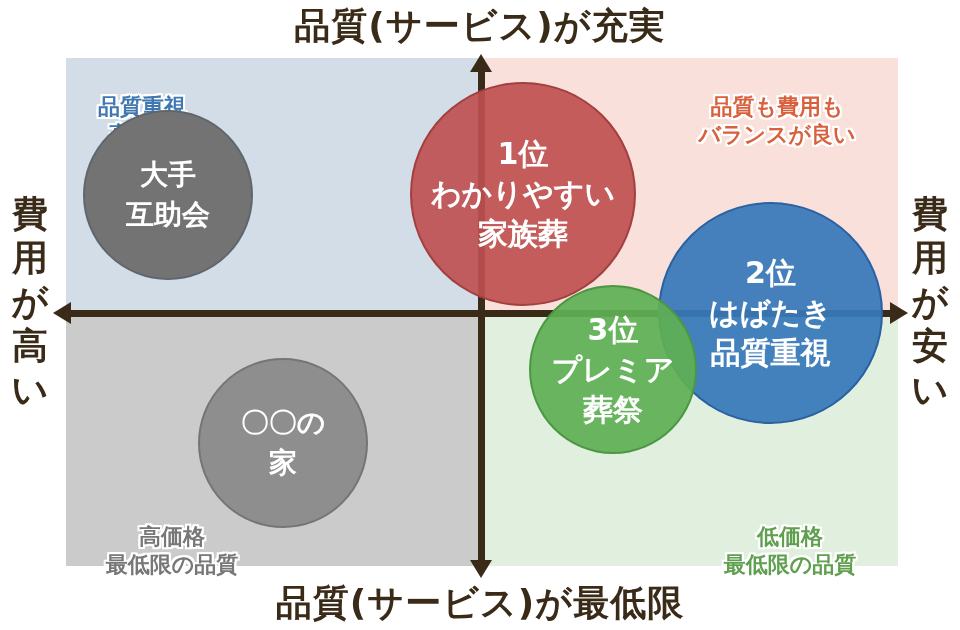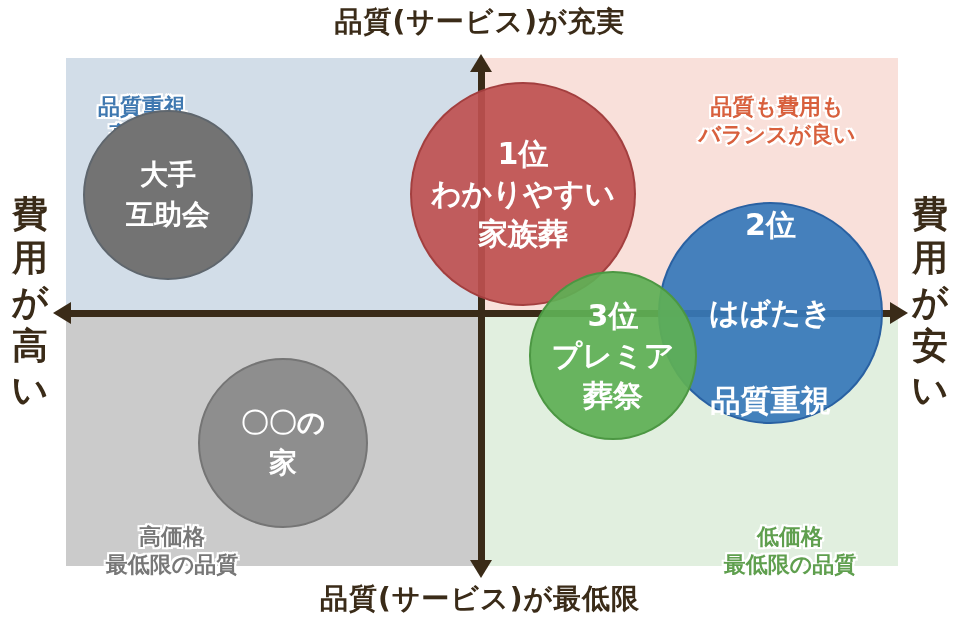--- a/index.html
+++ b/index.html
@@ -4,21 +4,21 @@
 <style>
   html, body { margin:0; padding:0; background:#ffffff; }
   body { width:960px; height:630px; position:relative; overflow:hidden;
          font-family:"DejaVu Sans", sans-serif; }
   .quad { position:absolute; }
   .q-tl { left:66px; top:58px; width:415px; height:255px; background:#d2dde8; }
   .q-tr { left:481px; top:58px; width:417px; height:255px; background:#f9e0da; }
   .q-bl { left:66px; top:313px; width:415px; height:253px; background:#cbcbcb; }
   .q-br { left:481px; top:313px; width:417px; height:253px; background:#e1efdf; }
 
-  .axis-title { position:absolute; color:#3a2b18; font-weight:bold; font-size:28px; line-height:1; white-space:nowrap; letter-spacing:1px; }
+  .axis-title { position:absolute; color:#3a2b18; font-weight:bold; font-size:36px; line-height:1; white-space:nowrap; letter-spacing:1px; }
   .top-title { left:0; width:960px; top:8px; text-align:center; }
   .bottom-title { left:0; width:960px; top:585px; text-align:center; }
   .side-title { position:absolute; color:#3a2b18; font-weight:bold; font-size:36px; line-height:44px; width:44px; text-align:center; }
   .left-title { left:8px; top:192px; }
   .right-title { left:908px; top:192px; }
   .side-title span { display:block; }
 
   .q-label { position:absolute; font-weight:bold; font-size:22px; line-height:28px; text-align:center; white-space:nowrap;
              text-shadow: -2px -2px 0 #fff, 2px -2px 0 #fff, -2px 2px 0 #fff, 2px 2px 0 #fff, 0 2px 0 #fff, 0 -2px 0 #fff, 2px 0 0 #fff, -2px 0 0 #fff; margin-top: 27px; }
   .lbl-tl { left:72px; top:66px; width:140px; color:#3f78b0; }
@@ -26,22 +26,22 @@
   .lbl-bl { left:72px; top:496px; width:200px; color:#777; }
   .lbl-br { left:690px; top:496px; width:200px; color:#5f9f4e; }
   .q-label span { display:block; }
 
   .circle { position:absolute; border-radius:50%; display:flex; flex-direction:column; align-items:center; justify-content:center;
             color:#fff; font-weight:bold; text-align:center; box-sizing:border-box; }
   .circle span { display:block; white-space:nowrap; }
   .c-ote { left:83px; top:110px; width:170px; height:170px; background:#737373; border:2px solid #5f666d; font-size:28px; line-height:40px; }
   .c-home { left:198px; top:358px; width:170px; height:170px; background:#8e8e8e; border:2px solid #757575; font-size:28px; line-height:40px; }
   .c-rank1 { left:410px; top:82px; width:226px; height:224px; background:rgba(190,80,80,0.92); border:2px solid rgba(160,60,60,0.9); font-size:30px; line-height:40px; z-index:3; }
-  .c-rank2 { left:658px; top:202px; width:225px; height:222px; background:rgba(55,120,185,0.93); border:2px solid rgba(40,95,160,0.95); font-size:30px; line-height:40px; z-index:3;gap:48px; }
-  .c-rank3 { left:529px; top:271px; width:168px; height:169px; background:rgba(95,175,85,0.93); border:2px solid rgba(75,150,65,0.95); font-size:30px; line-height:40px; z-index:4;text-align:right; }
+  .c-rank2 { left:658px; top:202px; width:225px; height:222px; background:rgba(55,120,185,0.93); border:2px solid rgba(40,95,160,0.95); font-size:30px; line-height:40px; z-index:3; }
+  .c-rank3 { left:529px; top:285px; width:168px; height:169px; background:rgba(95,175,85,0.93); border:2px solid rgba(75,150,65,0.95); font-size:30px; line-height:40px; z-index:4;text-align:right; }
 
   .axis-h { position:absolute; left:64px; top:310px; width:832px; height:7px; background:#3a2b18; z-index:2; }
   .axis-v { position:absolute; left:478px; top:66px; width:7px; height:500px; background:#3a2b18; z-index:2; }
   .arrow { position:absolute; width:0; height:0; z-index:2; }
   .arrow-left { left:53px; top:302px; border-top:11px solid transparent; border-bottom:11px solid transparent; border-right:18px solid #3a2b18; }
   .arrow-right { left:890px; top:302px; border-top:11px solid transparent; border-bottom:11px solid transparent; border-left:18px solid #3a2b18; }
   .arrow-up { left:470px; top:54px; border-left:11px solid transparent; border-right:11px solid transparent; border-bottom:18px solid #3a2b18; }
   .arrow-down { left:470px; top:560px; border-left:11px solid transparent; border-right:11px solid transparent; border-top:18px solid #3a2b18; }
 </style>
 </head>

